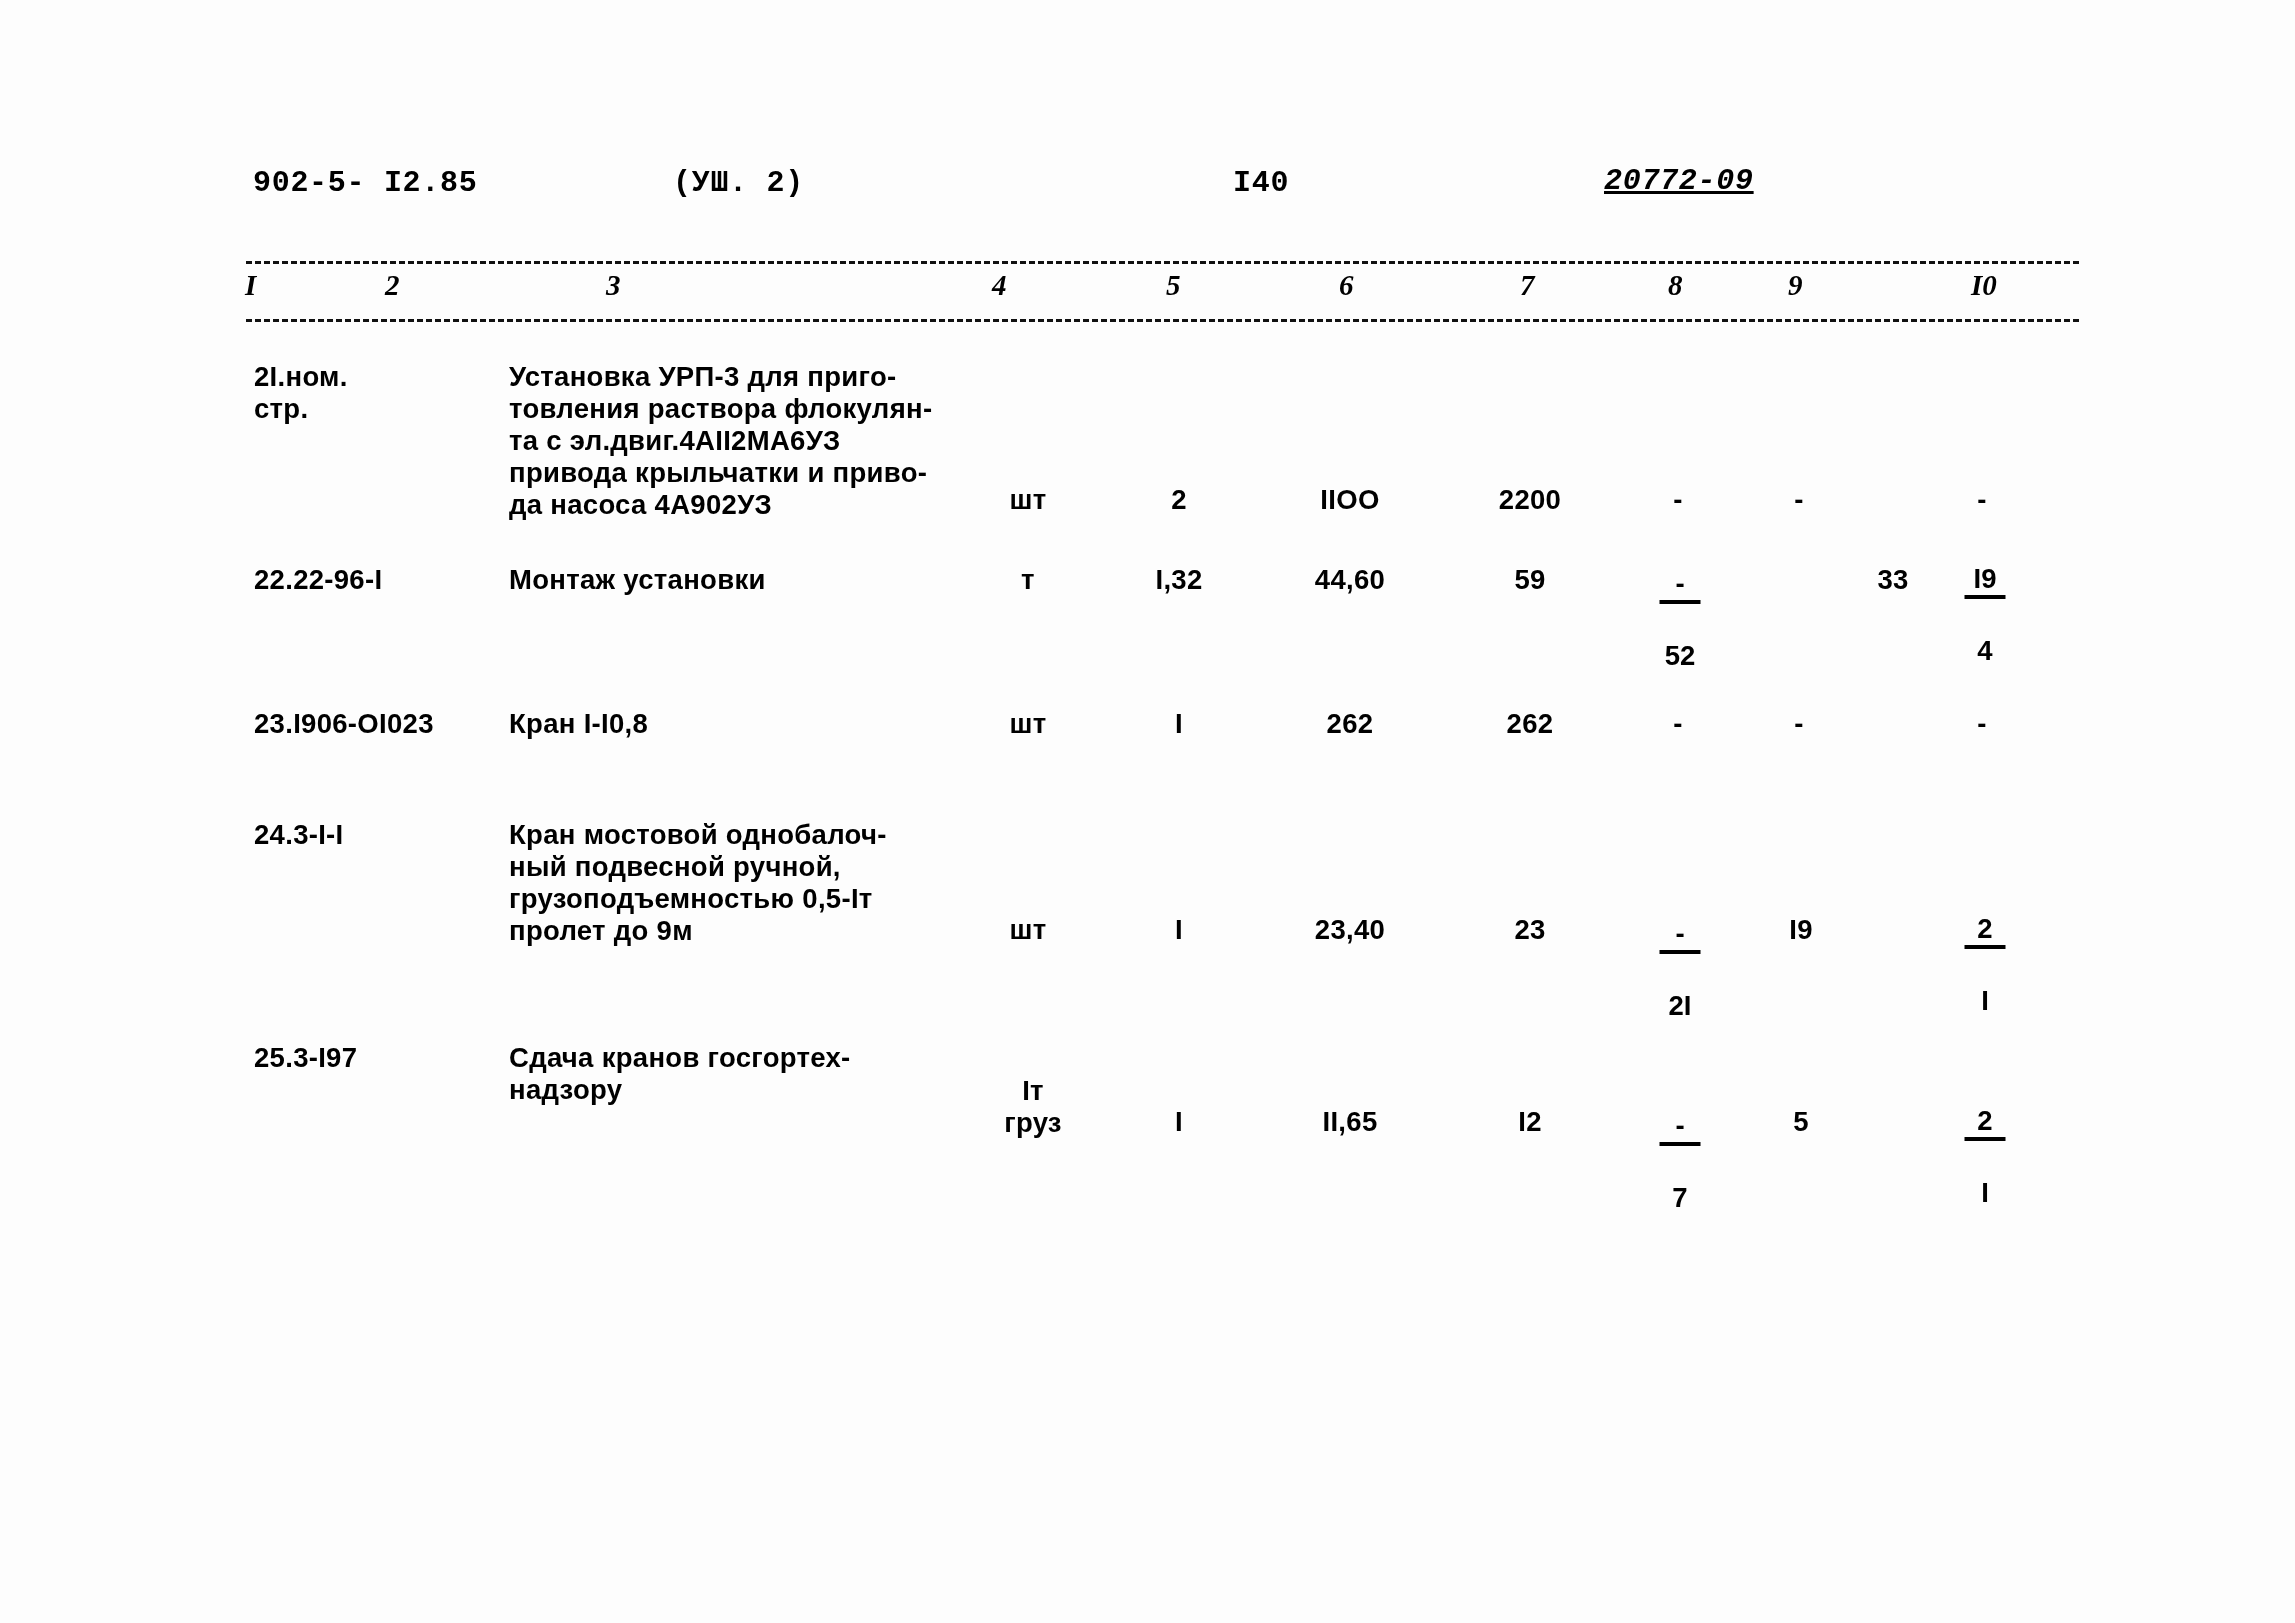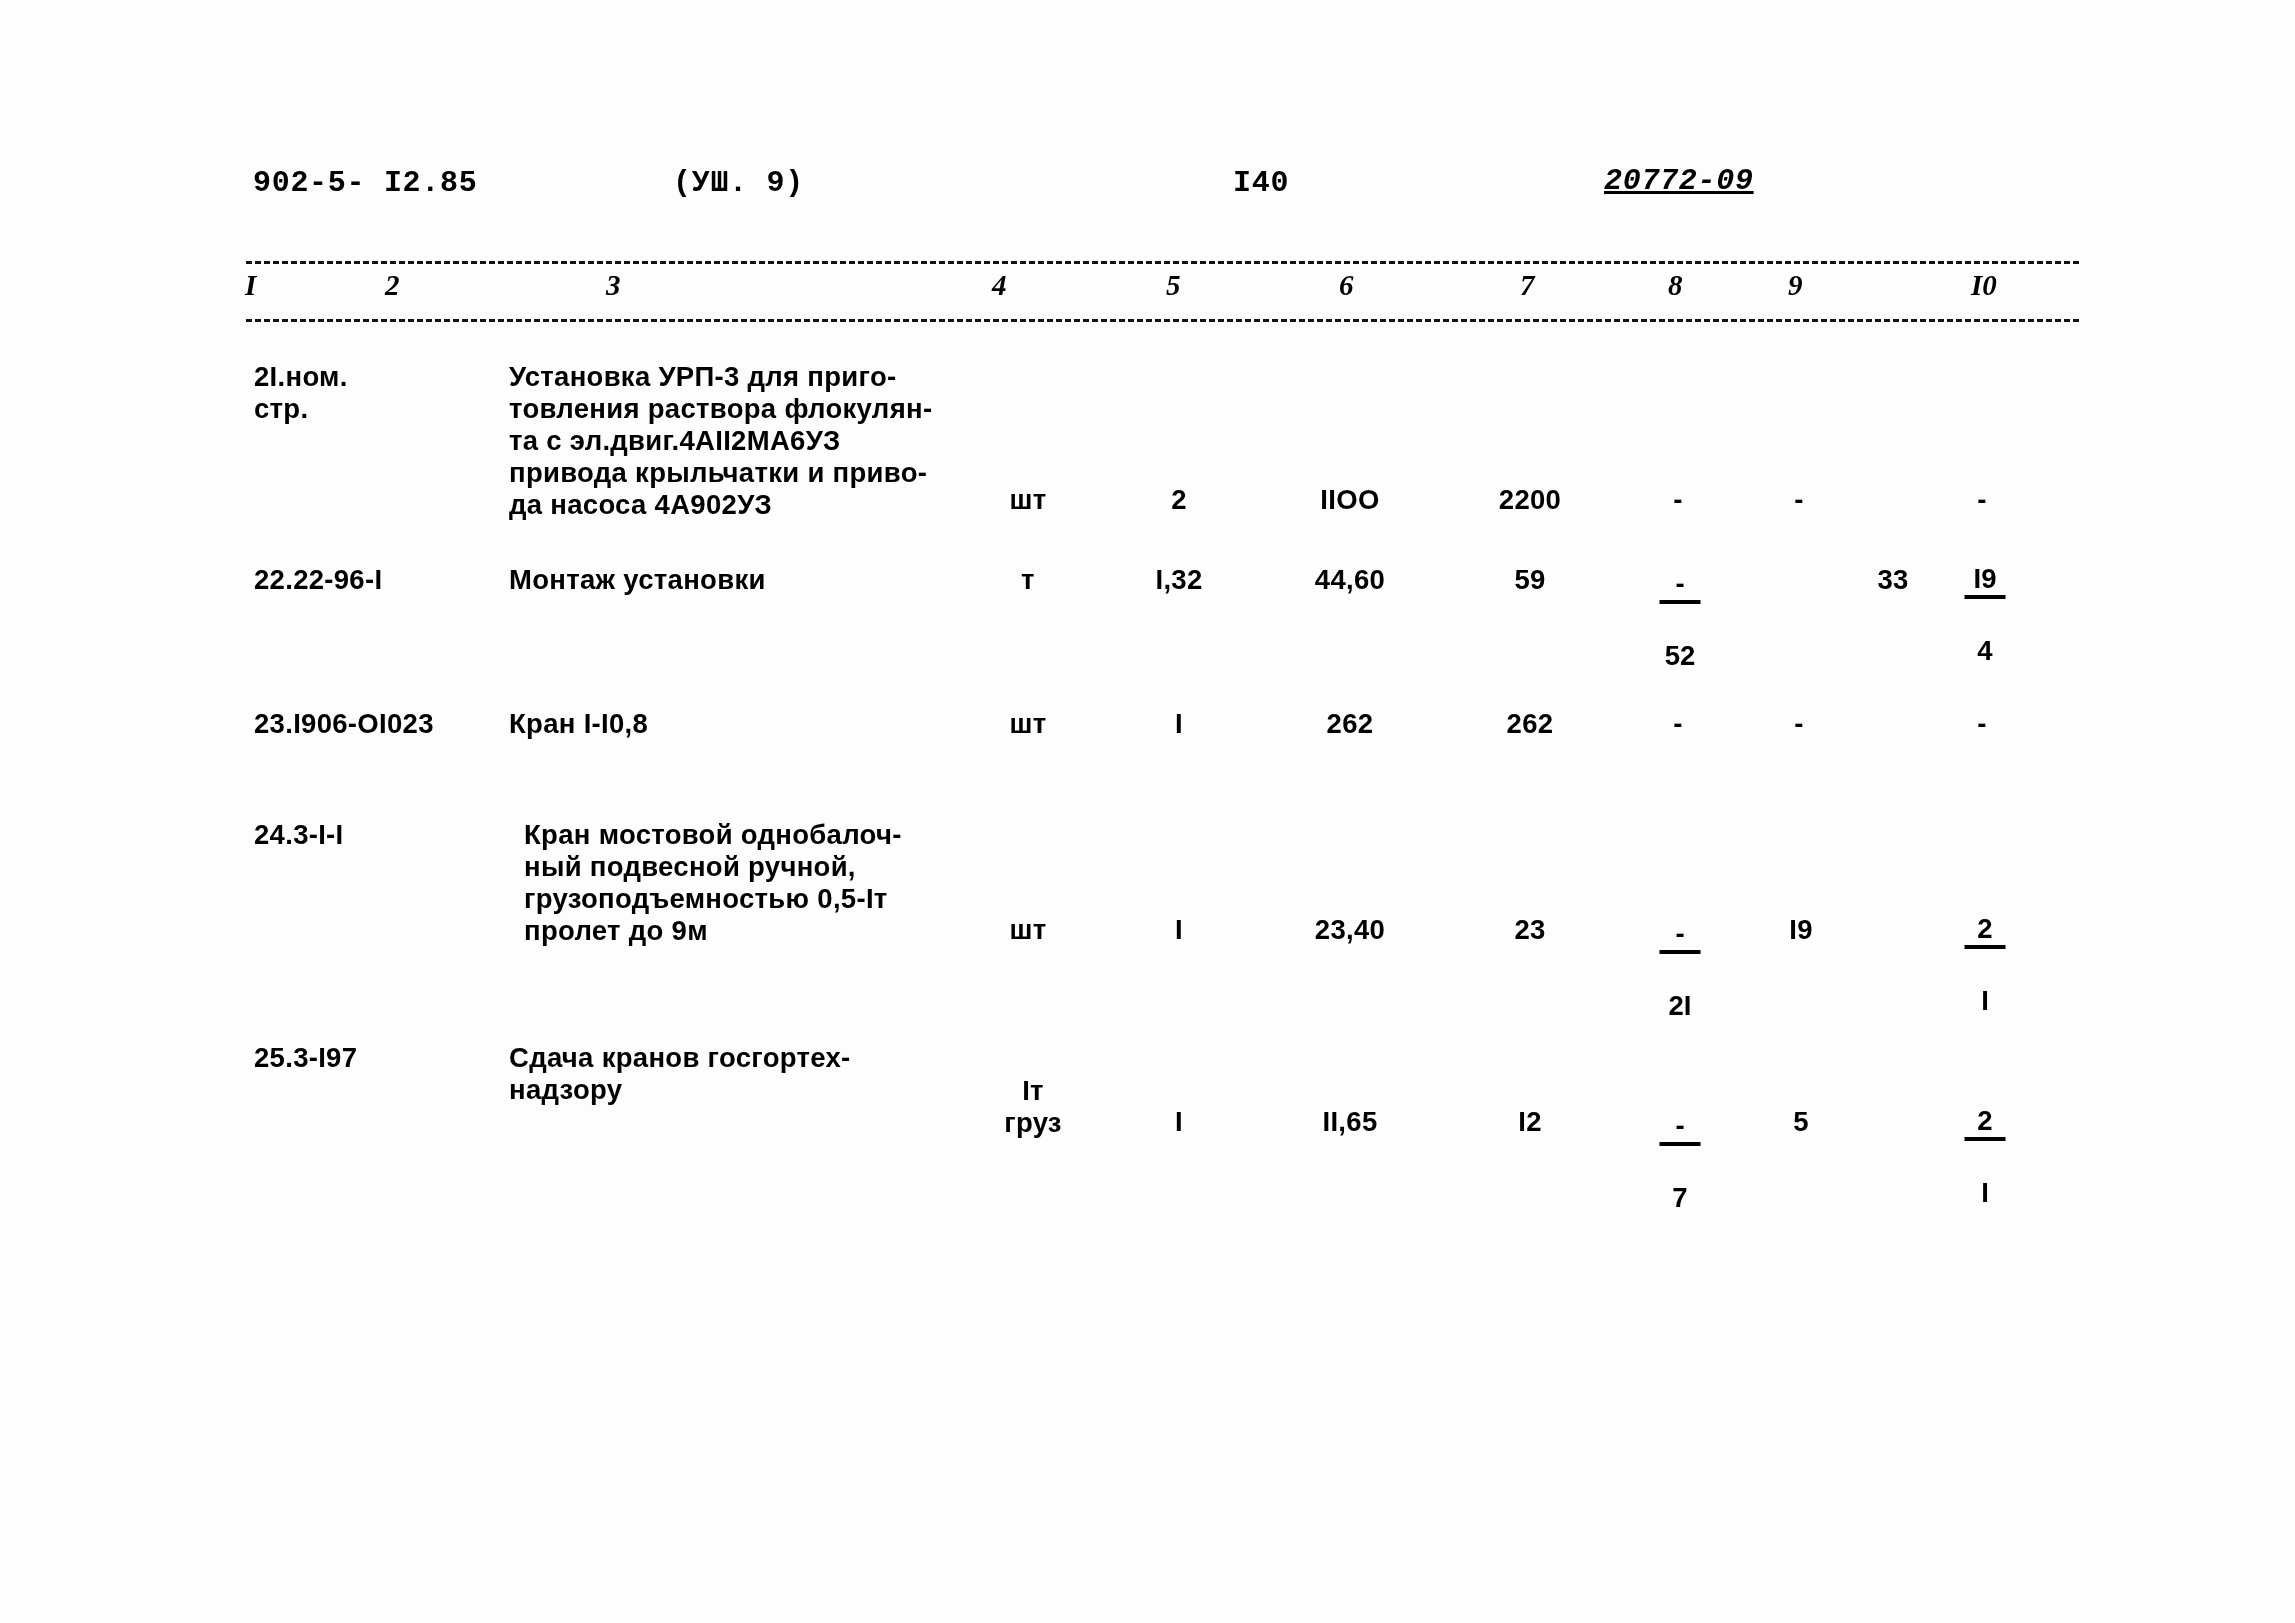--- a/index.html
+++ b/index.html
@@ -110,21 +110,21 @@
 
   .desc { white-space: pre-line; }
 </style>
 </head>
 <body>
 
 <div class="page">
 
   <div class="doc-header">
     <div class="hdr-code">902-5- I2.85</div>
-    <div class="hdr-sect">(УШ. 9)</div>
+    <div class="hdr-sect">(УШ. 2)</div>
     <div class="hdr-page">I40</div>
     <div class="hdr-right">20772-09</div>
   </div>
 
   <div class="rule rule-top"></div>
   <div class="rule rule-bottom"></div>
 
   <div class="colnums">
     <span style="left:245px">I</span>
     <span style="left:385px">2</span>
@@ -184,21 +184,21 @@
       <div class="cell center" style="left:1179px; top:708px">I</div>
       <div class="cell center" style="left:1350px; top:708px">262</div>
       <div class="cell center" style="left:1530px; top:708px">262</div>
       <div class="cell center" style="left:1678px; top:708px">-</div>
       <div class="cell center" style="left:1799px; top:708px">-</div>
       <div class="cell center" style="left:1982px; top:708px">-</div>
     </div>
 
     <div class="row" style="top:0">
       <div class="cell desc" style="left:254px; top:819px">24.3-I-I</div>
-      <div class="cell desc" style="left:524px; top:819px">Кран мостовой однобалоч-
+      <div class="cell desc" style="left:509px; top:819px">Кран мостовой однобалоч-
 ный подвесной ручной,
 грузоподъемностью 0,5-Iт
 пролет до 9м</div>
       <div class="cell center" style="left:1028px; top:914px">шт</div>
       <div class="cell center" style="left:1179px; top:914px">I</div>
       <div class="cell center" style="left:1350px; top:914px">23,40</div>
       <div class="cell center" style="left:1530px; top:914px">23</div>
       <div class="frac" style="left:1680px; top:919px">
         <span class="num dash-glyph">-</span>
         <span class="bar"></span>

